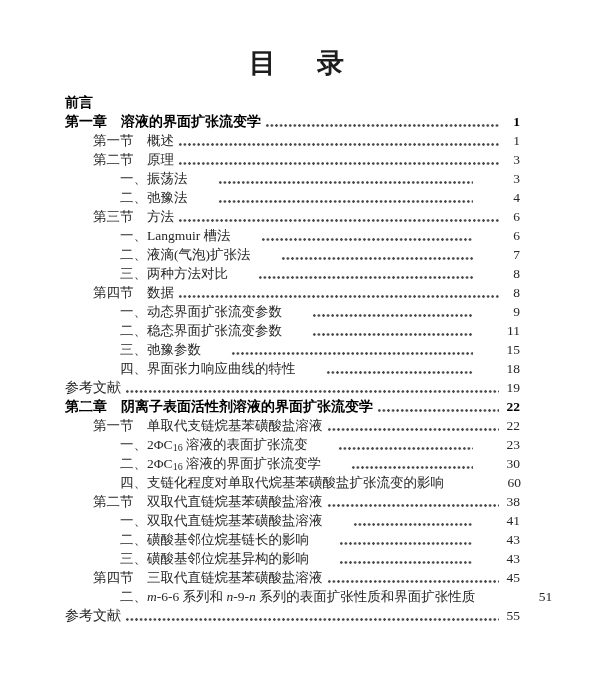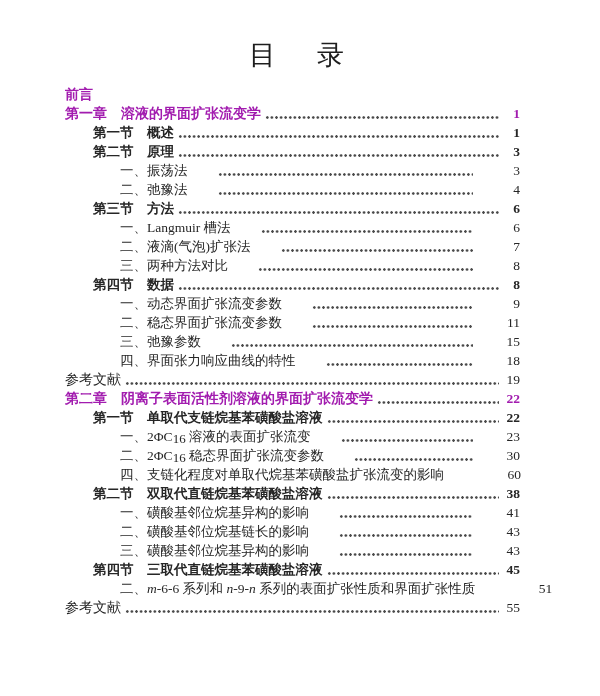--- a/index.html
+++ b/index.html
@@ -10,48 +10,48 @@
   .page {
     position: relative;
     width: 600px;
     height: 696px;
     background: #ffffff;
     overflow: hidden;
     font-family: "Liberation Serif", "DejaVu Serif", serif;
     color: #262626;
   }
   .title {
-    margin: 4px;
+    margin: 12px;
     padding-top: 36px;
     text-align: center;
     font-size: 27px;
     line-height: 30px;
-    font-weight: normal;
+    font-weight: bold;
     letter-spacing: 7px;
     white-space: pre;
     color: #1d1d1d;
   }
   .toc {
     margin: 16px 0 0 65px;
     width: 455px;
   }
   .toc-row {
     display: flex;
     align-items: baseline;
     height: 19px;
     font-size: 13.5px;
     white-space: nowrap;
   }
   .toc-row.lvl1 { padding-left: 0; font-size: 14px; }
-  .toc-row.lvl2 { padding-left: 28px; font-weight: bold; }
+  .toc-row.lvl2 { padding-left: 28px; }
   .toc-row.lvl3 { padding-left: 55px; gap: 26px; }
-  .toc-row.bold { font-weight: bold; color: #a21caf; }
+  .toc-row.bold { font-weight: bold; color: #000000; }
   .toc-text { white-space: pre; }
   .toc-text sub {
-    font-size: 13px;
+    font-size: 10px;
     line-height: 0;
     vertical-align: -2px;
   }
   .toc-text .it { font-style: italic; }
   .toc-dots {
     flex: 1 1 auto;
     align-self: flex-end;
     height: 13px;
     min-width: 0;
     margin: 0 3px 0 4px;
@@ -160,36 +160,36 @@
         <span class="toc-text">第一节　单取代支链烷基苯磺酸盐溶液</span>
         <span class="toc-dots"></span>
         <span class="toc-page">22</span>
       </div>
       <div class="toc-row lvl3">
         <span class="toc-text"><span>一、2ΦC</span><sub>16</sub><span> 溶液的表面扩张流变</span></span>
         <span class="toc-dots"></span>
         <span class="toc-page">23</span>
       </div>
       <div class="toc-row lvl3">
-        <span class="toc-text"><span>二、2ΦC</span><sub>16</sub><span> 稳态界面扩张流变参数</span></span>
+        <span class="toc-text"><span>二、2ΦC</span><sub>16</sub><span> 溶液的界面扩张流变学</span></span>
         <span class="toc-dots"></span>
         <span class="toc-page">30</span>
       </div>
       <div class="toc-row lvl3">
         <span class="toc-text">四、支链化程度对单取代烷基苯磺酸盐扩张流变的影响</span>
         <span class="toc-dots"></span>
         <span class="toc-page">60</span>
       </div>
       <div class="toc-row lvl2">
         <span class="toc-text">第二节　双取代直链烷基苯磺酸盐溶液</span>
         <span class="toc-dots"></span>
         <span class="toc-page">38</span>
       </div>
       <div class="toc-row lvl3">
-        <span class="toc-text">一、磺酸基邻位烷基异构的影响</span>
+        <span class="toc-text">一、双取代直链烷基苯磺酸盐溶液</span>
         <span class="toc-dots"></span>
         <span class="toc-page">41</span>
       </div>
       <div class="toc-row lvl3">
         <span class="toc-text">二、磺酸基邻位烷基链长的影响</span>
         <span class="toc-dots"></span>
         <span class="toc-page">43</span>
       </div>
       <div class="toc-row lvl3">
         <span class="toc-text">三、磺酸基邻位烷基异构的影响</span>

